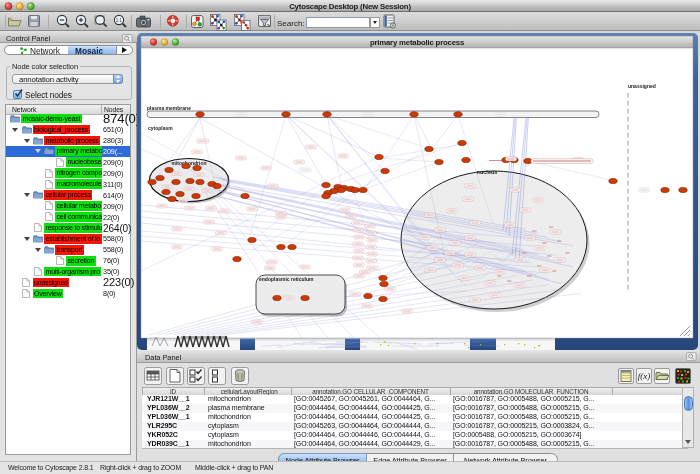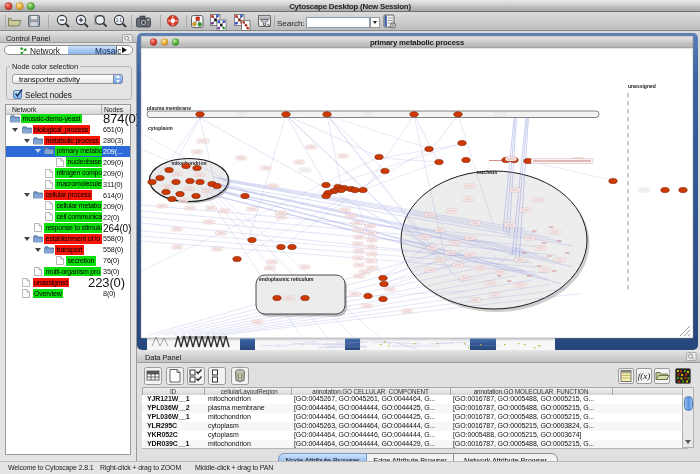--- a/index.html
+++ b/index.html
@@ -200,27 +200,27 @@
 <svg class="abs" style="left:19px;top:46.5px" width="9" height="8" viewBox="0 0 11 10">
     <circle cx="3" cy="2" r="1.6" fill="#2ca02c"></circle>
     <circle cx="8" cy="3.5" r="1.6" fill="#2ca02c"></circle>
     <circle cx="3.5" cy="7.5" r="1.6" fill="#2ca02c"></circle>
     <g stroke="#2ca02c" stroke-width="0.8">
       <line x1="3" y1="2" x2="8" y2="3.5"></line>
       <line x1="3.5" y1="7.5" x2="8" y2="3.5"></line>
     </g>
   </svg>
 <div class="abs" style="left:30px;top:46.3px;font-size:8.3px;letter-spacing:-0.1px;color:#222">Network</div>
-<div class="abs" style="left:95px;top:46px;font-size:8.3px;font-weight:normal;color:#14244a">Mosaic</div>
+<div class="abs" style="left:75px;top:46px;font-size:8.3px;font-weight:bold;color:#14244a">Mosaic</div>
 <div class="abs" style="left:122px;top:46.5px;width:0;height:0;border-top:3.2px solid transparent;border-bottom:3.2px solid transparent;border-left:5px solid #111"></div>
 
 <div class="abs" style="left:6px;top:65.5px;width:126px;height:34.5px;border:1px solid #b5b5b5;border-radius:3px"></div>
 <div class="abs" style="left:10px;top:61.5px;background:#e4e4e4;padding:0 2px;font-size:7.5px;letter-spacing:-0.1px;color:#1a1a1a">Node color selection</div>
 <div class="abs" style="left:12px;top:74px;width:111px;height:9.5px;background:linear-gradient(#ffffff,#e8e8e8);border:1px solid #9a9a9a;border-radius:3px"></div>
-<div class="abs" style="left:19px;top:75.3px;font-size:7.8px;letter-spacing:-0.15px;color:#111">transporter activity</div>
+<div class="abs" style="left:19px;top:75.3px;font-size:7.8px;letter-spacing:-0.15px;color:#111">annotation activity</div>
 <div class="abs" style="left:113px;top:74px;width:10px;height:9.5px;background:linear-gradient(#b4d2f6,#6f9fe0);border:1px solid #7a8aa8;border-radius:0 3px 3px 0"></div>
 <div class="abs" style="left:115.5px;top:75.4px;width:0;height:0;border-left:2.5px solid transparent;border-right:2.5px solid transparent;border-bottom:3px solid #fff"></div>
 <div class="abs" style="left:115.5px;top:79.6px;width:0;height:0;border-left:2.5px solid transparent;border-right:2.5px solid transparent;border-top:3px solid #fff"></div>
 <div class="abs" style="left:13px;top:89.5px;width:9px;height:9px;background:linear-gradient(#cfe4fa,#7fb0ea);border:1px solid #5580b5;border-radius:2px"></div>
 <svg class="abs" style="left:13px;top:86.5px" width="12" height="12">
     <path d="M2.5 6.5 L4.5 9 L9 2.5" fill="none" stroke="#1a3a6a" stroke-width="1.6"></path>
   </svg>
 <div class="abs" style="left:25px;top:89.5px;font-size:8.3px;letter-spacing:-0.1px;color:#111">Select nodes</div>
 
 <div class="abs" style="left:5px;top:104px;width:126px;height:351px;background:#fff;border:1px solid #9a9a9a"></div>
@@ -323,21 +323,21 @@
     <path d="M0.5 0.5 L5 0.5 L7.5 3 L7.5 8.5 L0.5 8.5 Z" fill="#fdfdfd" stroke="#9a9a9a" stroke-width="0.7"></path>
     <path d="M5 0.5 L5 3 L7.5 3" fill="none" stroke="#9a9a9a" stroke-width="0.7"></path>
   </svg>
 <div class="abs" style="left:44.0px;top:266.6px;height:9.9px;max-width:58px;overflow:hidden;background:#0be00b;color:#000;font-size:7px;letter-spacing:-0.2px;line-height:9.9px;padding:0 1.5px;white-space:nowrap">multi-organism pro</div>
 <div class="abs" style="left:103px;top:267.2px;color:#111;font-size:7.2px;letter-spacing:-0.1px;line-height:9.9px;white-space:nowrap">35(0)</div>
 <svg class="abs" style="left:22.0px;top:277.9px" width="8" height="9">
     <path d="M0.5 0.5 L5 0.5 L7.5 3 L7.5 8.5 L0.5 8.5 Z" fill="#fdfdfd" stroke="#9a9a9a" stroke-width="0.7"></path>
     <path d="M5 0.5 L5 3 L7.5 3" fill="none" stroke="#9a9a9a" stroke-width="0.7"></path>
   </svg>
 <div class="abs" style="left:32.5px;top:277.5px;height:9.9px;max-width:70px;overflow:hidden;background:#f81505;color:#000;font-size:7px;letter-spacing:-0.2px;line-height:9.9px;padding:0 1.5px;white-space:nowrap">unassigned</div>
-<div class="abs" style="left:88px;top:278.1px;color:#111;font-size:13px;letter-spacing:-0.1px;line-height:9.9px;white-space:nowrap">223(0)</div>
+<div class="abs" style="left:103px;top:278.1px;color:#111;font-size:11px;letter-spacing:-0.1px;line-height:9.9px;white-space:nowrap">223(0)</div>
 <svg class="abs" style="left:22.0px;top:288.9px" width="8" height="9">
     <path d="M0.5 0.5 L5 0.5 L7.5 3 L7.5 8.5 L0.5 8.5 Z" fill="#fdfdfd" stroke="#9a9a9a" stroke-width="0.7"></path>
     <path d="M5 0.5 L5 3 L7.5 3" fill="none" stroke="#9a9a9a" stroke-width="0.7"></path>
   </svg>
 <div class="abs" style="left:32.5px;top:288.5px;height:9.9px;max-width:70px;overflow:hidden;background:#0be00b;color:#000;font-size:7px;letter-spacing:-0.2px;line-height:9.9px;padding:0 1.5px;white-space:nowrap">Overview</div>
 <div class="abs" style="left:103px;top:289.1px;color:#111;font-size:7.2px;letter-spacing:-0.1px;line-height:9.9px;white-space:nowrap">8(0)</div>
 
 <svg class="abs" style="left:137px;top:31px" width="563" height="319" viewBox="0 0 563 319">
 <defs>
 <linearGradient id="tg" x1="0" y1="0" x2="0" y2="1">

